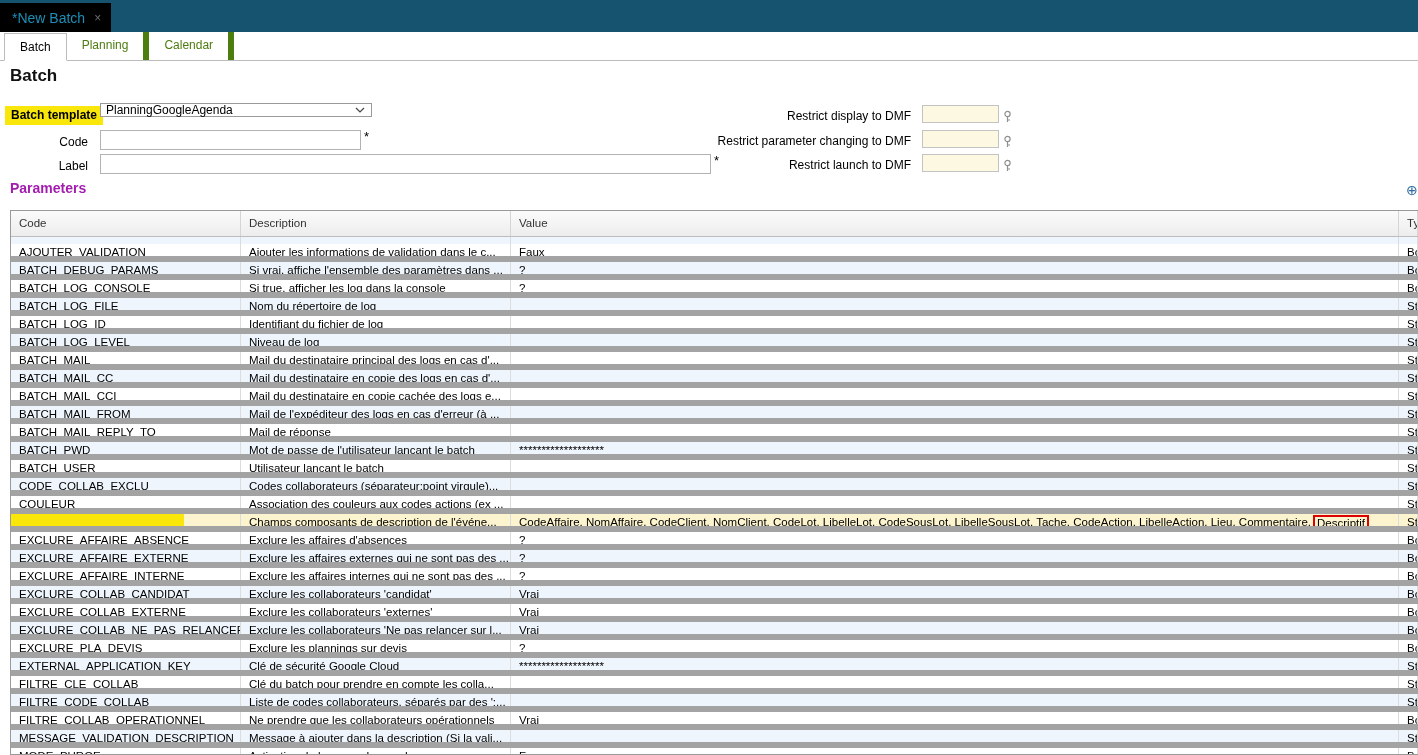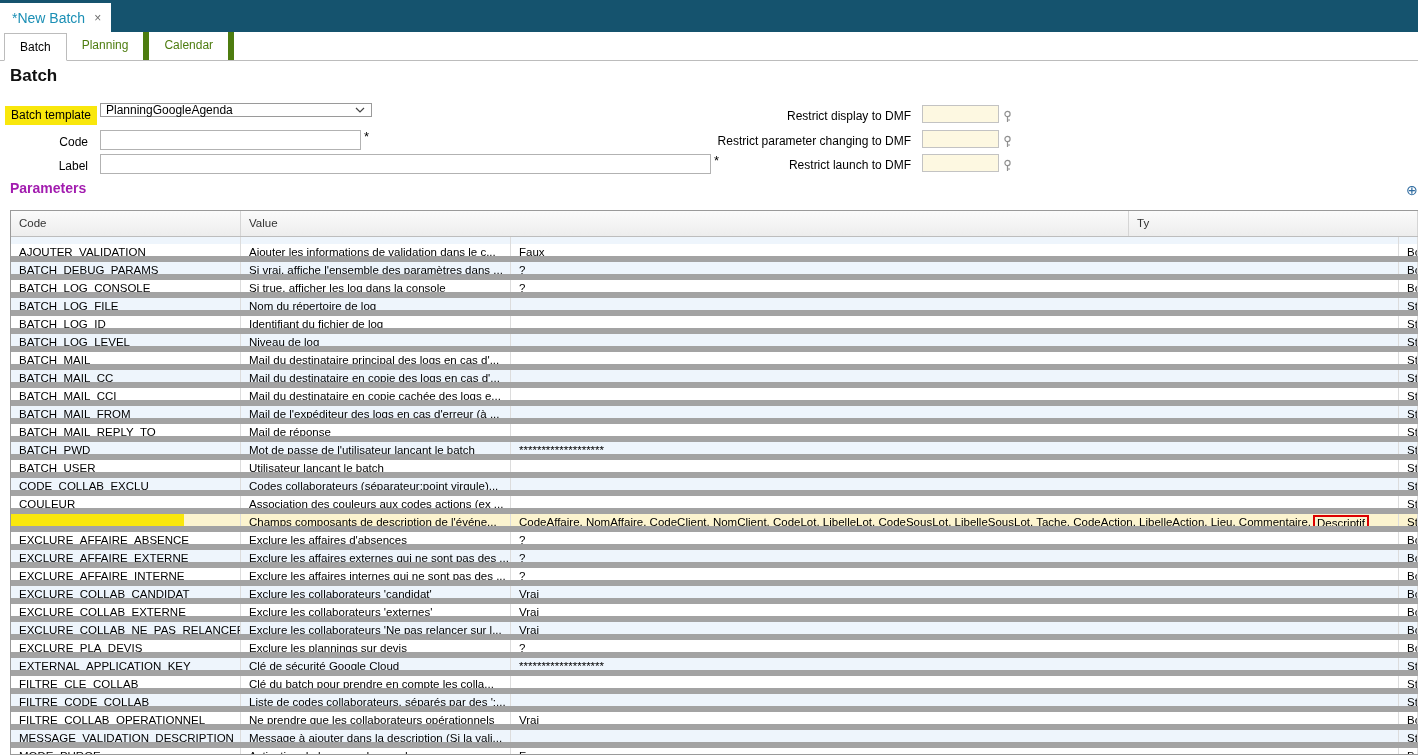--- a/index.html
+++ b/index.html
@@ -5,21 +5,21 @@
   * { margin:0; padding:0; box-sizing:border-box; }
   html,body { width:1418px; height:755px; overflow:hidden; }
   body {
     font-family:"Liberation Sans", sans-serif;
     font-size:12px; color:#000; background:#fff; position:relative;
   }
 
   
   .titlebar { height:32px; background:var(--titlebar-bg,#15536e); display:flex; align-items:flex-end; }
   .doc-tab {
-    margin-left:0; height:29px; background:#ffffff; display:flex; align-items:center;
+    margin-left:0; height:29px; background:#000000; display:flex; align-items:center;
     padding:0 10px 0 12px; gap:9px; cursor:default;
   }
   .doc-tab-title { color:var(--tab-title-color,#1b8fb5); font-size:14px; }
   .doc-tab-close { color:#6d6d6d; font-size:12px; line-height:12px; }
 
   
   .tabstrip { height:29px; background:#fff; border-bottom:1px solid #bcbcbc; display:flex; align-items:flex-end; padding-left:4px; }
   .tab {
     height:28px; line-height:27px; padding:0 15px; color:#4d7c0f; font-size:12px;
     border-right:6px solid #4d7c0f; cursor:default;
@@ -33,21 +33,21 @@
   
   .page-title { position:absolute; left:10px; top:66px; font-size:17px; font-weight:bold; color:#111; }
   .section-title { position:absolute; left:10px; top:180px; font-size:14px; font-weight:bold; color:#a21caf; }
   .add-icon { position:absolute; left:1406px; top:182px; font-size:14px; color:#2d6a9f; cursor:pointer; }
 
   
   .form-label { position:absolute; white-space:nowrap; line-height:19px; }
   .lbl-right { text-align:right; }
   .yellow-bg { background:var(--highlight-yellow,#f9e70c); padding:0 6px; }
 
-  .lbl-batch-template { left:5px; top:106px; }
+  .lbl-batch-template { left:5px; top:106px;font-weight:bold; }
   .lbl-code  { left:0; top:133px; width:88px; }
   .lbl-label { left:0; top:157px; width:88px; }
   .lbl-restrict-display { right:507px; top:107px; }
   .lbl-restrict-param   { right:507px; top:132px; }
   .lbl-restrict-launch  { right:507px; top:156px; }
 
   .combo {
     position:absolute; left:100px; top:103px; width:272px; height:14px;
     border:1px solid #9a9a9a; background:#fff; display:flex; align-items:center;
     padding:0 5px; cursor:default;
@@ -166,20 +166,21 @@
       <path d="M4.5 6.8 L4.5 12 M4.5 10 L7 10" stroke="#909090" stroke-width="1.2" fill="none"></path>
     </svg>
 </span>
 
 <div class="section-title">Parameters</div>
 <div class="add-icon">⊕</div>
 
 <div class="ptable">
   <div class="thead">
     <div class="th col-code">Code</div>
+    <div class="th col-desc">Description</div>
     <div class="th col-value">Value</div>
     <div class="th col-type">Ty</div>
   </div>
   <div class="tbody">
       <div class="trow partial-row">
         <div class="td col-code"></div>
         <div class="td col-desc"></div>
         <div class="td col-value"></div>
         <div class="td col-type"></div>
       </div>

